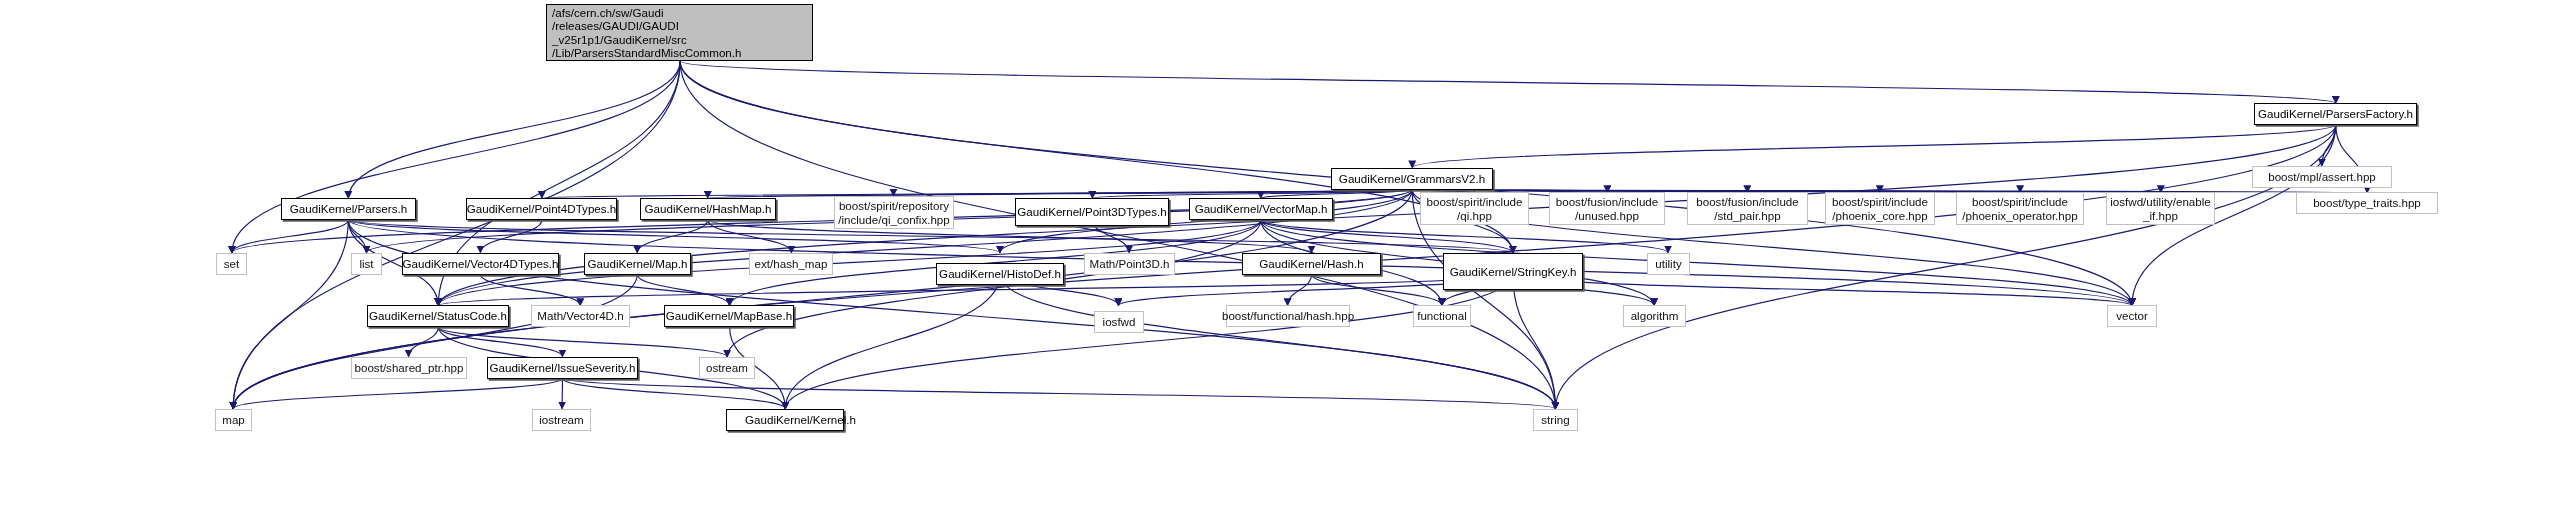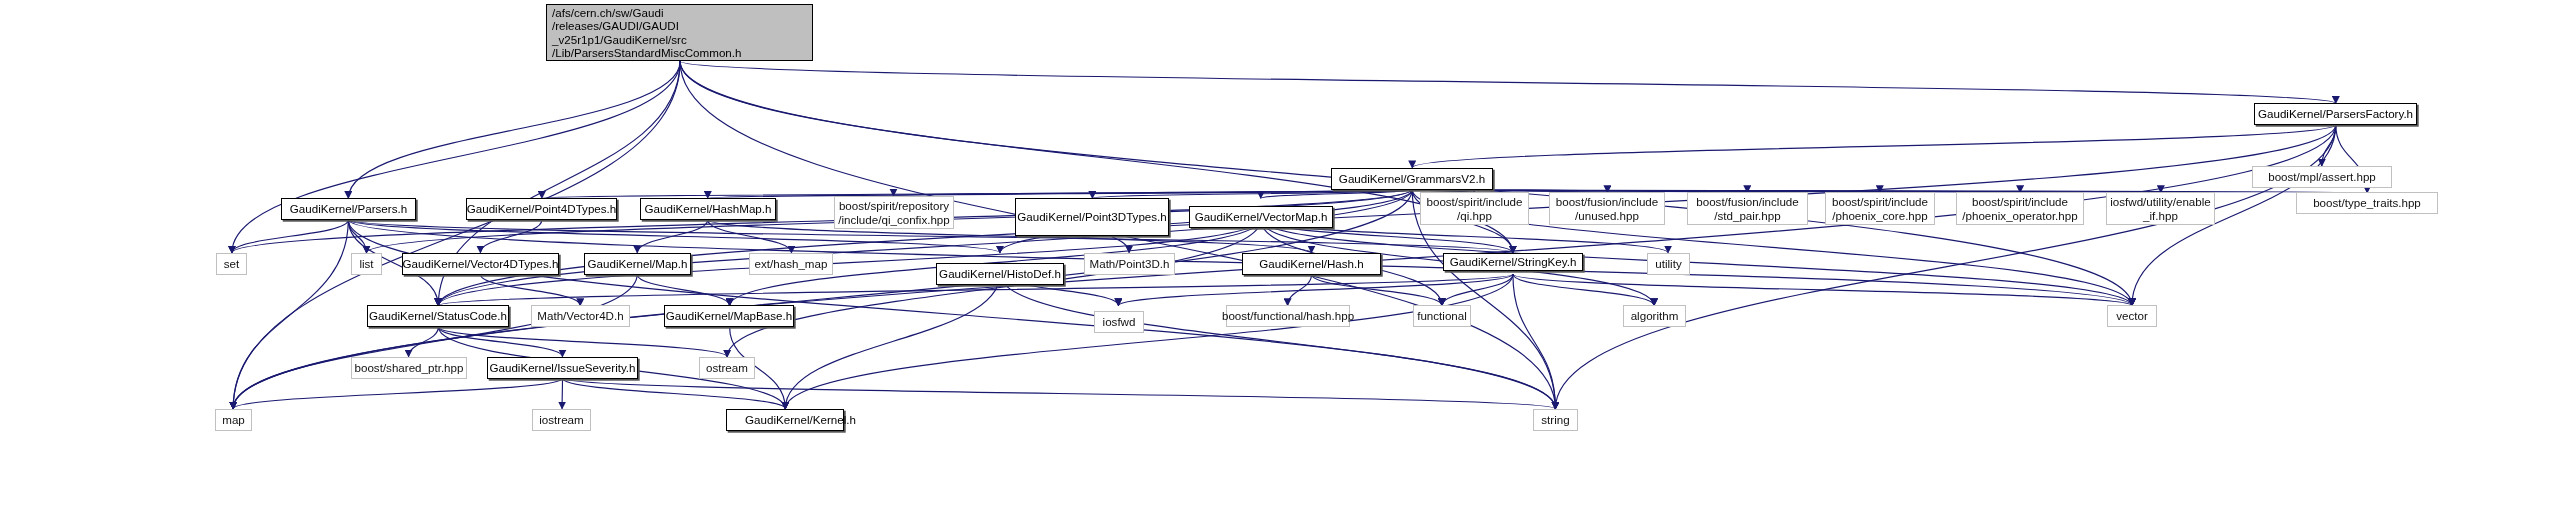--- a/index.html
+++ b/index.html
@@ -113,43 +113,43 @@
 /Lib/ParsersStandardMiscCommon.h</span></div>
       <div class="node-box local" style="left: 2254px; top: 103px; width: 163px; height: 21.5px;"><span>GaudiKernel/ParsersFactory.h</span></div>
       <div class="node-box local" style="left: 1331px; top: 168px; width: 162px; height: 21.5px;"><span>GaudiKernel/GrammarsV2.h</span></div>
       <div class="node-box system" style="left: 2252px; top: 166px; width: 140px; height: 21.5px;"><span>boost/mpl/assert.hpp</span></div>
       <div class="node-box system" style="left: 2296px; top: 192px; width: 142px; height: 21.5px;"><span>boost/type_traits.hpp</span></div>
       <div class="node-box local" style="left: 281px; top: 198px; width: 135px; height: 21.5px;"><span>GaudiKernel/Parsers.h</span></div>
       <div class="node-box local" style="left: 466px; top: 198px; width: 151px; height: 21.5px;"><span>GaudiKernel/Point4DTypes.h</span></div>
       <div class="node-box local" style="left: 640px; top: 198px; width: 136px; height: 21.5px;"><span>GaudiKernel/HashMap.h</span></div>
       <div class="node-box system" style="left: 834px; top: 196px; width: 120px; height: 33px;"><span>boost/spirit/repository
 /include/qi_confix.hpp</span></div>
-      <div class="node-box local" style="left: 1015px; top: 198px; width: 154px; height: 38px;"><span>GaudiKernel/Point3DTypes.h</span></div>
-      <div class="node-box local" style="left: 1189px; top: 198px; width: 144px; height: 21.5px; margin-top: 8px;"><span>GaudiKernel/VectorMap.h</span></div>
+      <div class="node-box local" style="left: 1015px; top: 198px; width: 154px; height: 28px;"><span>GaudiKernel/Point3DTypes.h</span></div>
+      <div class="node-box local" style="left: 1189px; top: 198px; width: 144px; height: 21.5px;"><span>GaudiKernel/VectorMap.h</span></div>
       <div class="node-box system" style="left: 1420px; top: 192px; width: 109px; height: 33px;"><span>boost/spirit/include
 /qi.hpp</span></div>
       <div class="node-box system" style="left: 1549px; top: 192px; width: 116px; height: 33px;"><span>boost/fusion/include
 /unused.hpp</span></div>
       <div class="node-box system" style="left: 1687px; top: 192px; width: 121px; height: 33px;"><span>boost/fusion/include
 /std_pair.hpp</span></div>
       <div class="node-box system" style="left: 1825px; top: 192px; width: 110px; height: 33px;"><span>boost/spirit/include
 /phoenix_core.hpp</span></div>
       <div class="node-box system" style="left: 1956px; top: 192px; width: 128px; height: 33px;"><span>boost/spirit/include
 /phoenix_operator.hpp</span></div>
       <div class="node-box system" style="left: 2106px; top: 192px; width: 109px; height: 33px;"><span>iosfwd/utility/enable
 _if.hpp</span></div>
       <div class="node-box system" style="left: 216px; top: 253px; width: 31px; height: 21.5px;"><span>set</span></div>
       <div class="node-box system" style="left: 351px; top: 253px; width: 31px; height: 21.5px;"><span>list</span></div>
       <div class="node-box local" style="left: 402px; top: 253px; width: 157px; height: 21.5px;"><span>GaudiKernel/Vector4DTypes.h</span></div>
       <div class="node-box local" style="left: 584px; top: 253px; width: 107px; height: 21.5px;"><span>GaudiKernel/Map.h</span></div>
       <div class="node-box system" style="left: 749px; top: 253px; width: 84px; height: 21.5px;"><span>ext/hash_map</span></div>
       <div class="node-box local" style="left: 936px; top: 253px; width: 128px; height: 21.5px; margin-top: 10px;"><span>GaudiKernel/HistoDef.h</span></div>
       <div class="node-box system" style="left: 1084px; top: 253px; width: 91px; height: 21.5px;"><span>Math/Point3D.h</span></div>
       <div class="node-box local" style="left: 1242px; top: 253px; width: 139px; height: 21.5px;"><span>GaudiKernel/Hash.h</span></div>
-      <div class="node-box local" style="left: 1443px; top: 253px; width: 140px; height: 18px;"><span>GaudiKernel/StringKey.h</span></div>
+      <div class="node-box local" style="left: 1443px; top: 253px; width: 140px; height: 37px;"><span>GaudiKernel/StringKey.h</span></div>
       <div class="node-box system" style="left: 1647px; top: 253px; width: 43px; height: 21.5px;"><span>utility</span></div>
       <div class="node-box local" style="left: 367px; top: 305px; width: 142px; height: 21.5px;"><span>GaudiKernel/StatusCode.h</span></div>
       <div class="node-box system" style="left: 531px; top: 305px; width: 99px; height: 21.5px;"><span>Math/Vector4D.h</span></div>
       <div class="node-box local" style="left: 664px; top: 305px; width: 130px; height: 21.5px;"><span>GaudiKernel/MapBase.h</span></div>
       <div class="node-box system" style="left: 1094px; top: 305px; width: 50px; height: 21.5px; margin-top: 6px;"><span>iosfwd</span></div>
       <div class="node-box system" style="left: 1226px; top: 305px; width: 124px; height: 21.5px;"><span>boost/functional/hash.hpp</span></div>
       <div class="node-box system" style="left: 1413px; top: 305px; width: 58px; height: 21.5px;"><span>functional</span></div>
       <div class="node-box system" style="left: 1623px; top: 305px; width: 63px; height: 21.5px;"><span>algorithm</span></div>
       <div class="node-box system" style="left: 2107px; top: 305px; width: 50px; height: 21.5px;"><span>vector</span></div>
       <div class="node-box system" style="left: 351px; top: 357px; width: 116px; height: 21.5px;"><span>boost/shared_ptr.hpp</span></div>

